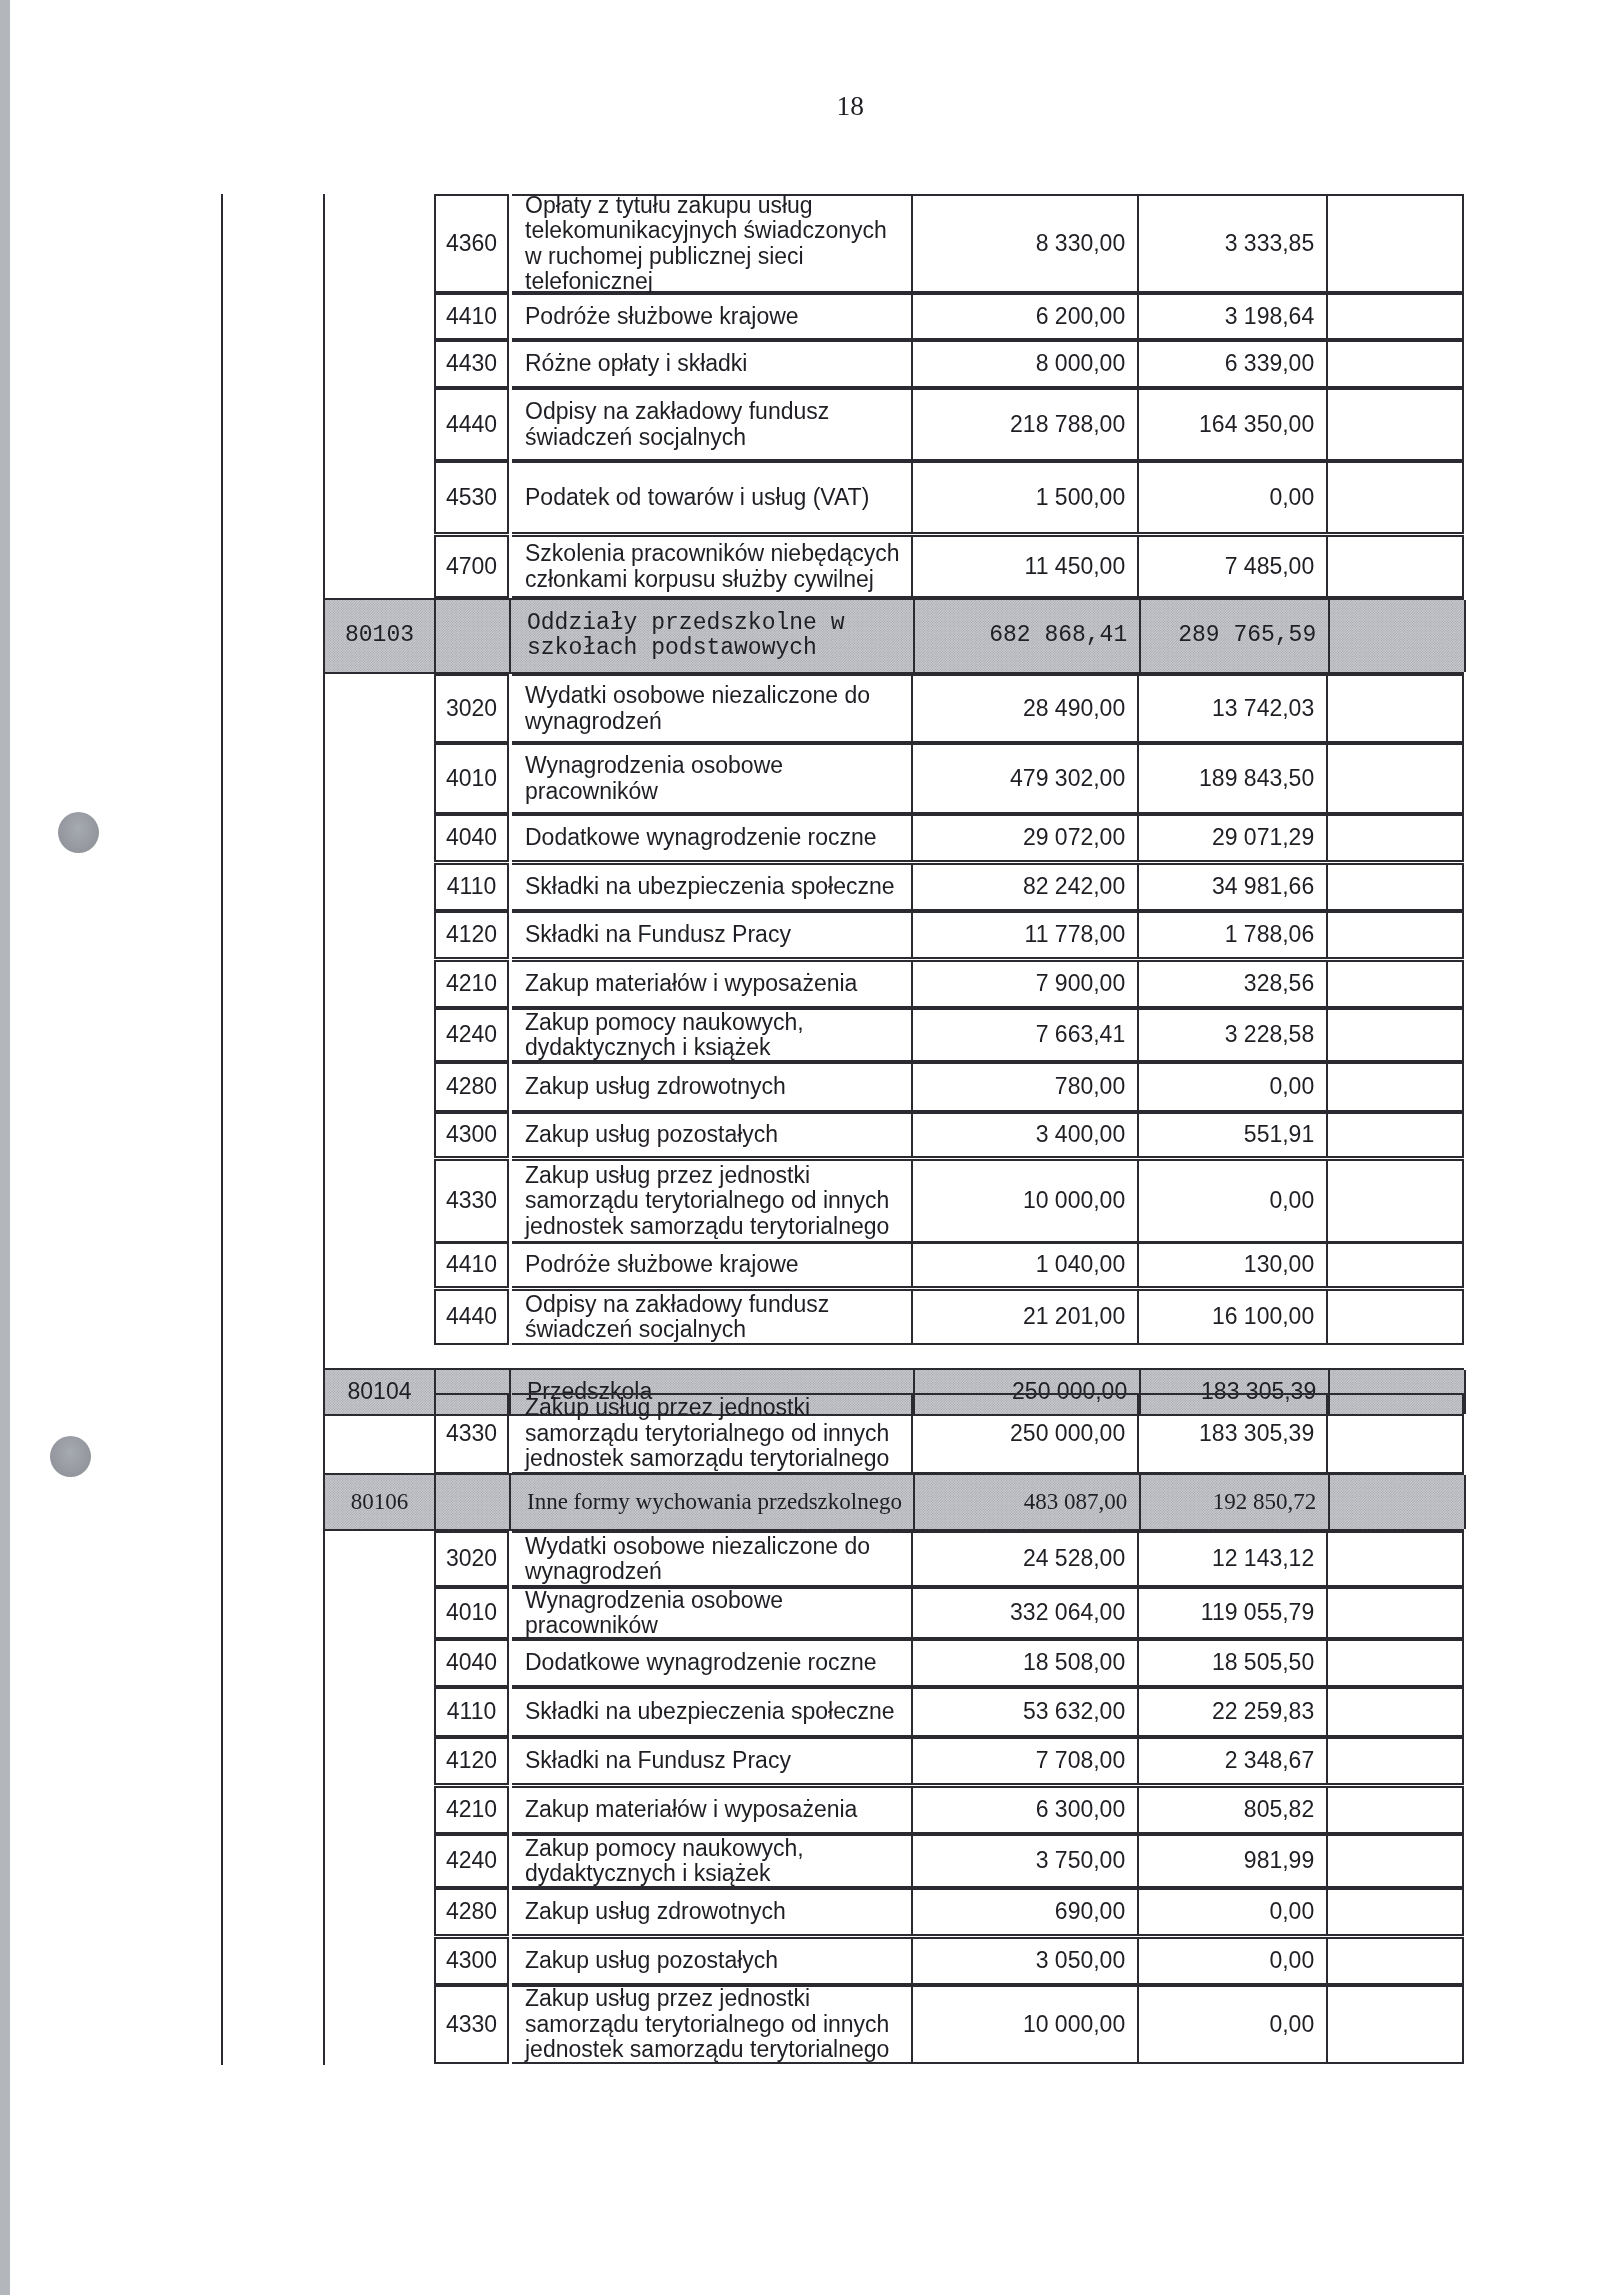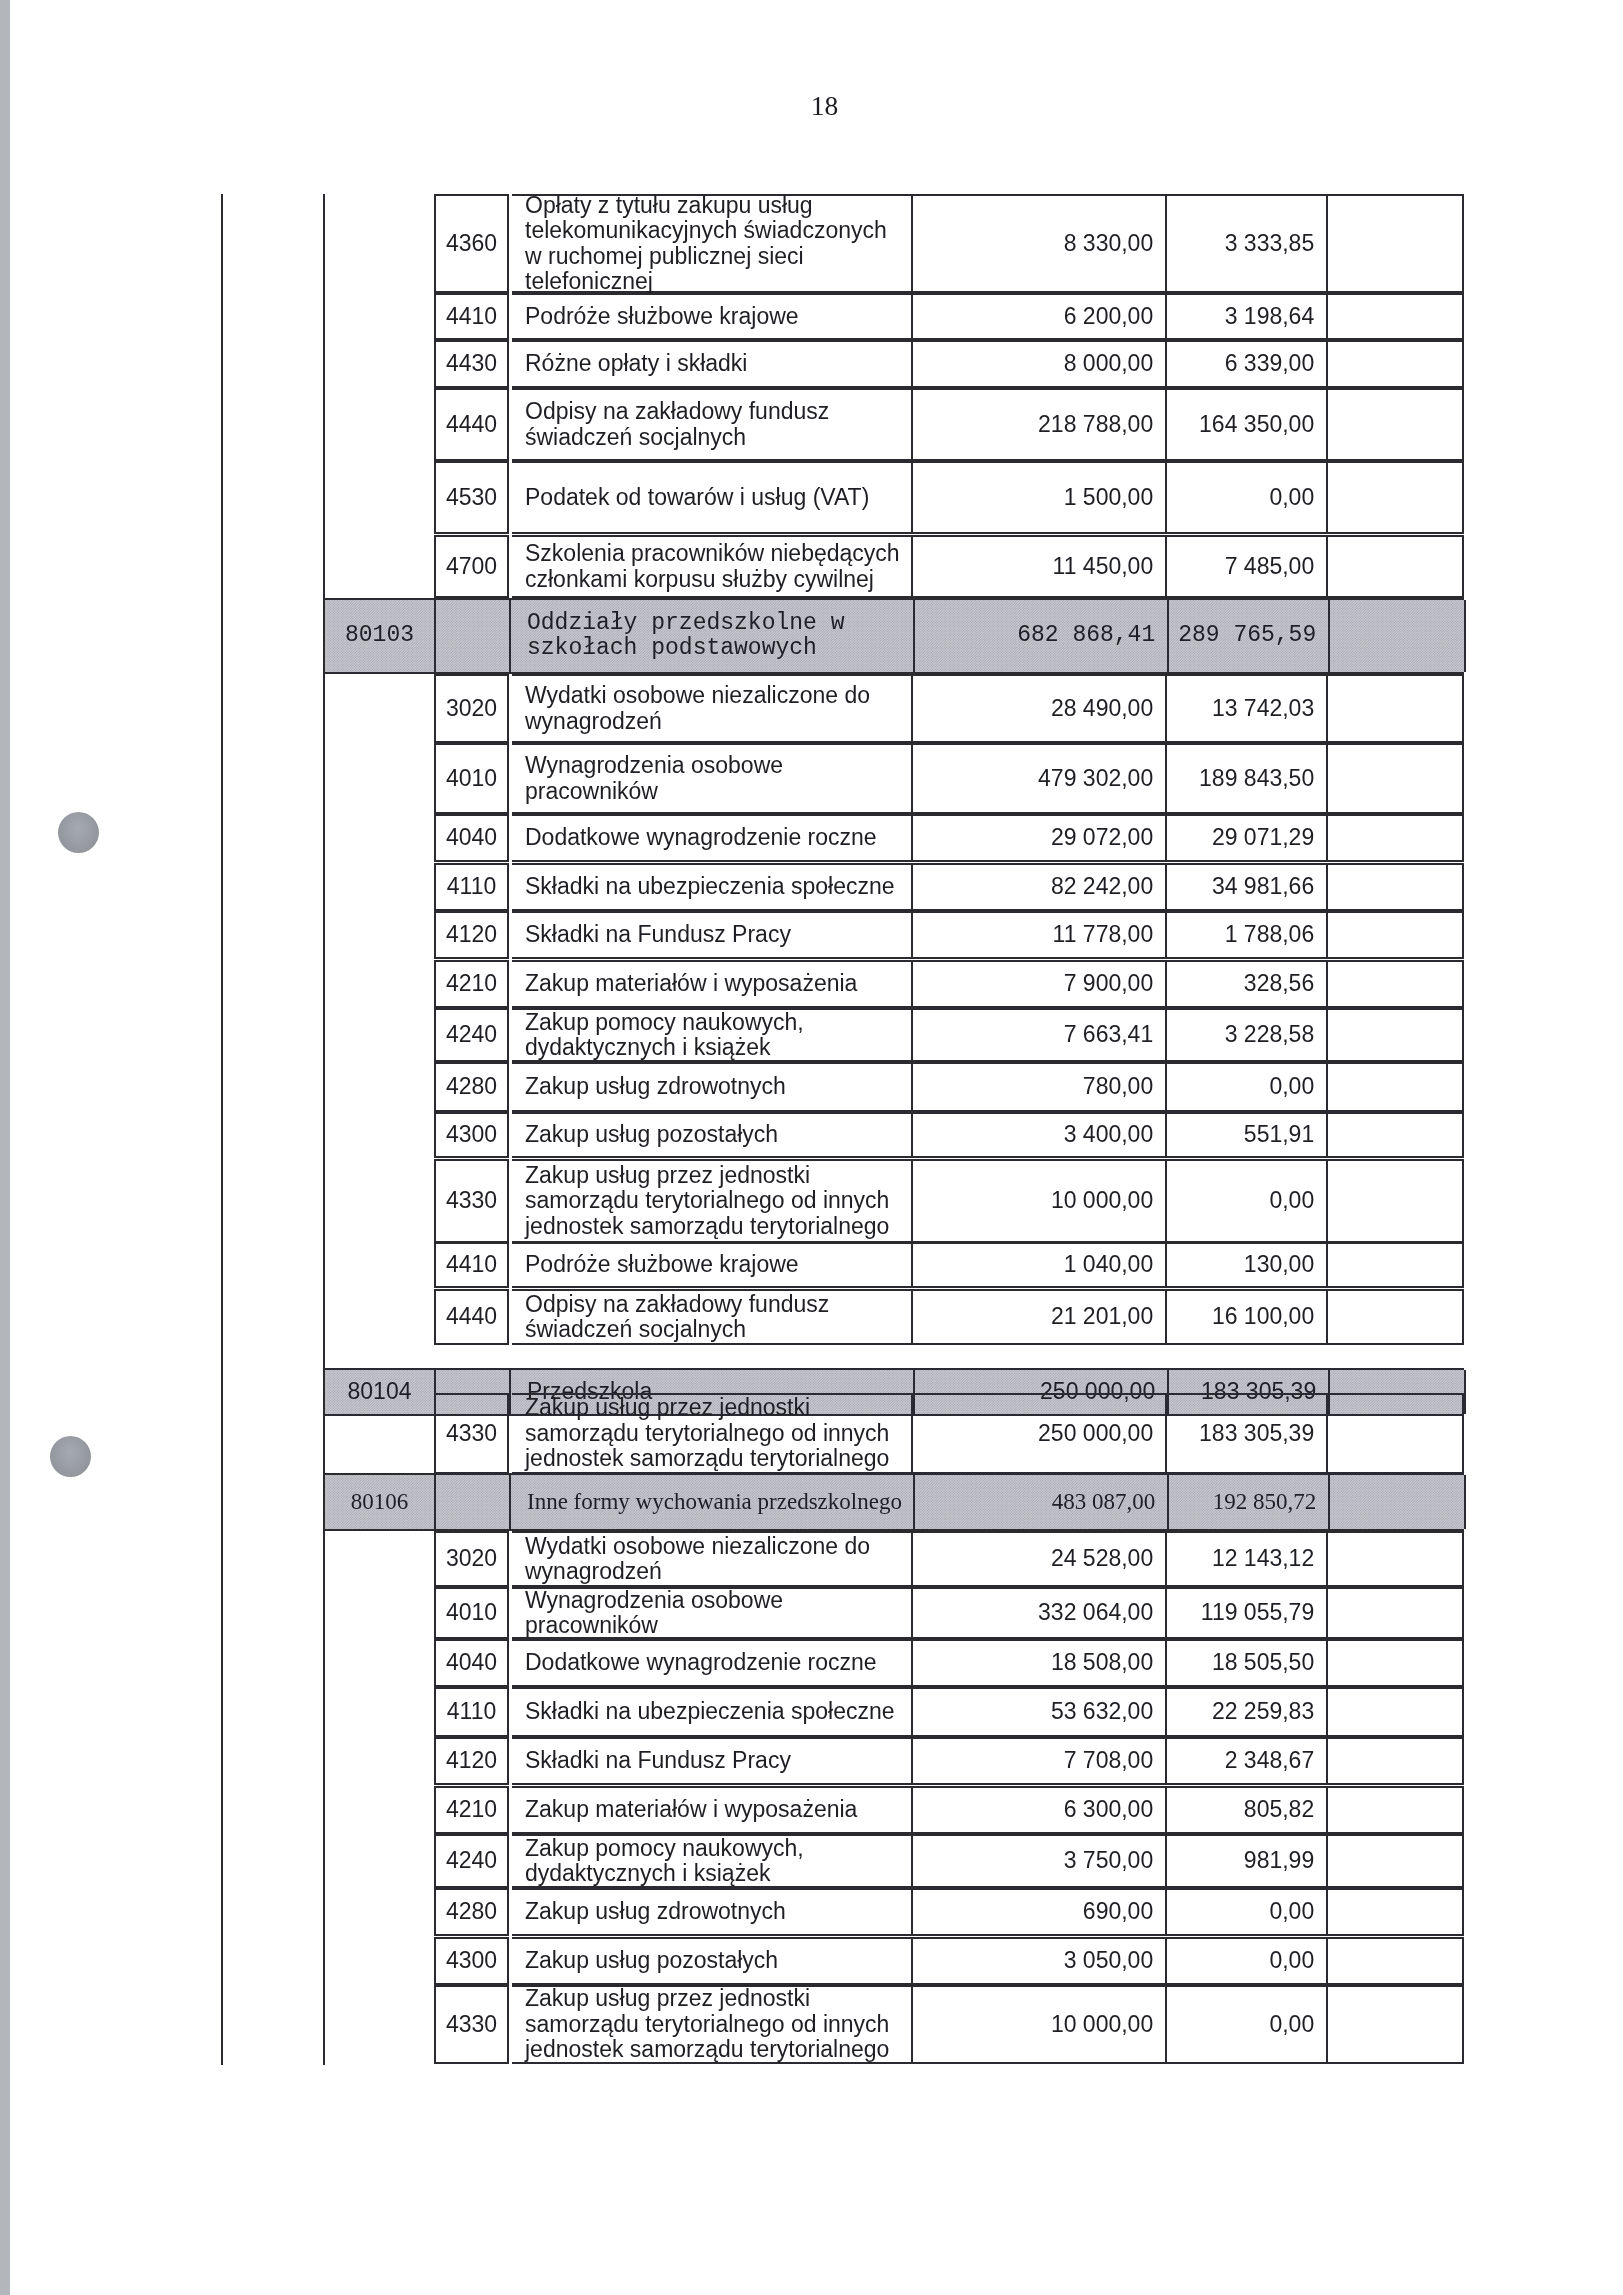--- a/index.html
+++ b/index.html
@@ -8,21 +8,21 @@
     background: #ffffff;
     font-family: "Liberation Sans", sans-serif;
     color: #1e1e24;
   }
   .scan-edge { position: absolute; left: 0; top: 0; width: 9.8px; height: 2295px; background: #b3b6ba; }
   .punch-hole {
     position: absolute; width: 41px; height: 41px; border-radius: 50%;
     background: radial-gradient(ellipse at 50% 40%, #a6aab1 0%, #979aa1 55%, #8a8d93 100%);
   }
   .page-number {
-    position: absolute; left: 785px; width: 79px; top: 90px; text-align: center;
+    position: absolute; left: 785px; width: 79px; top: 90px; text-align: right;
     font-family: "Liberation Serif", serif; font-size: 27.5px; color: #1e1e24;
   }
   .vline { position: absolute; width: 2px; background: #2a2a30; }
   .row { position: absolute; left: 323px; width: 1141px; box-sizing: border-box; }
   .row .cell {
     position: absolute; top: 0; bottom: 0; box-sizing: border-box;
     display: flex; align-items: center; font-size: 23px; line-height: 25.5px;
   }
   .row.item .cell { border-top: 2px solid #2a2a30; border-bottom: 2px solid #2a2a30; border-right: 2px solid #2a2a30; }
   .row.item .c-rozdzial { border: none; }
@@ -32,21 +32,21 @@
     background-image:
       linear-gradient(45deg, rgba(120,122,130,0.35) 25%, transparent 25%, transparent 75%, rgba(120,122,130,0.35) 75%),
       linear-gradient(45deg, rgba(120,122,130,0.35) 25%, transparent 25%, transparent 75%, rgba(120,122,130,0.35) 75%);
     background-size: 2.6px 2.6px; background-position: 0 0, 1.3px 1.3px;
     border-top: 2px solid #2a2a30; border-bottom: 2px solid #2a2a30; border-left: 2px solid #2a2a30;
   }
   .row.section .cell { border-right: 2px solid #2a2a30; }
   .c-rozdzial { left: 0; width: 111px; justify-content: center; }
   .c-paragraf { left: 111px; width: 75px; justify-content: center; }
   .c-nazwa { left: 189px; width: 401px; padding-left: 13px; padding-right: 5.2px; }
-  .c-plan { left: 589px; width: 255px; justify-content: flex-end; padding-right: 11.8px; }
+  .c-plan { left: 589px; width: 227px; justify-content: flex-end; padding-right: 11.8px; }
   .c-wyk { left: 816px; width: 189px; justify-content: flex-end; padding-right: 11.8px; }
   .c-pct { left: 1005px; width: 136px; }
 </style>
 </head>
 <body>
 
 <div class="scan-edge"></div>
 <div class="punch-hole" style="left:58px; top:812px;"></div>
 <div class="punch-hole" style="left:50px; top:1436px;"></div>
 

